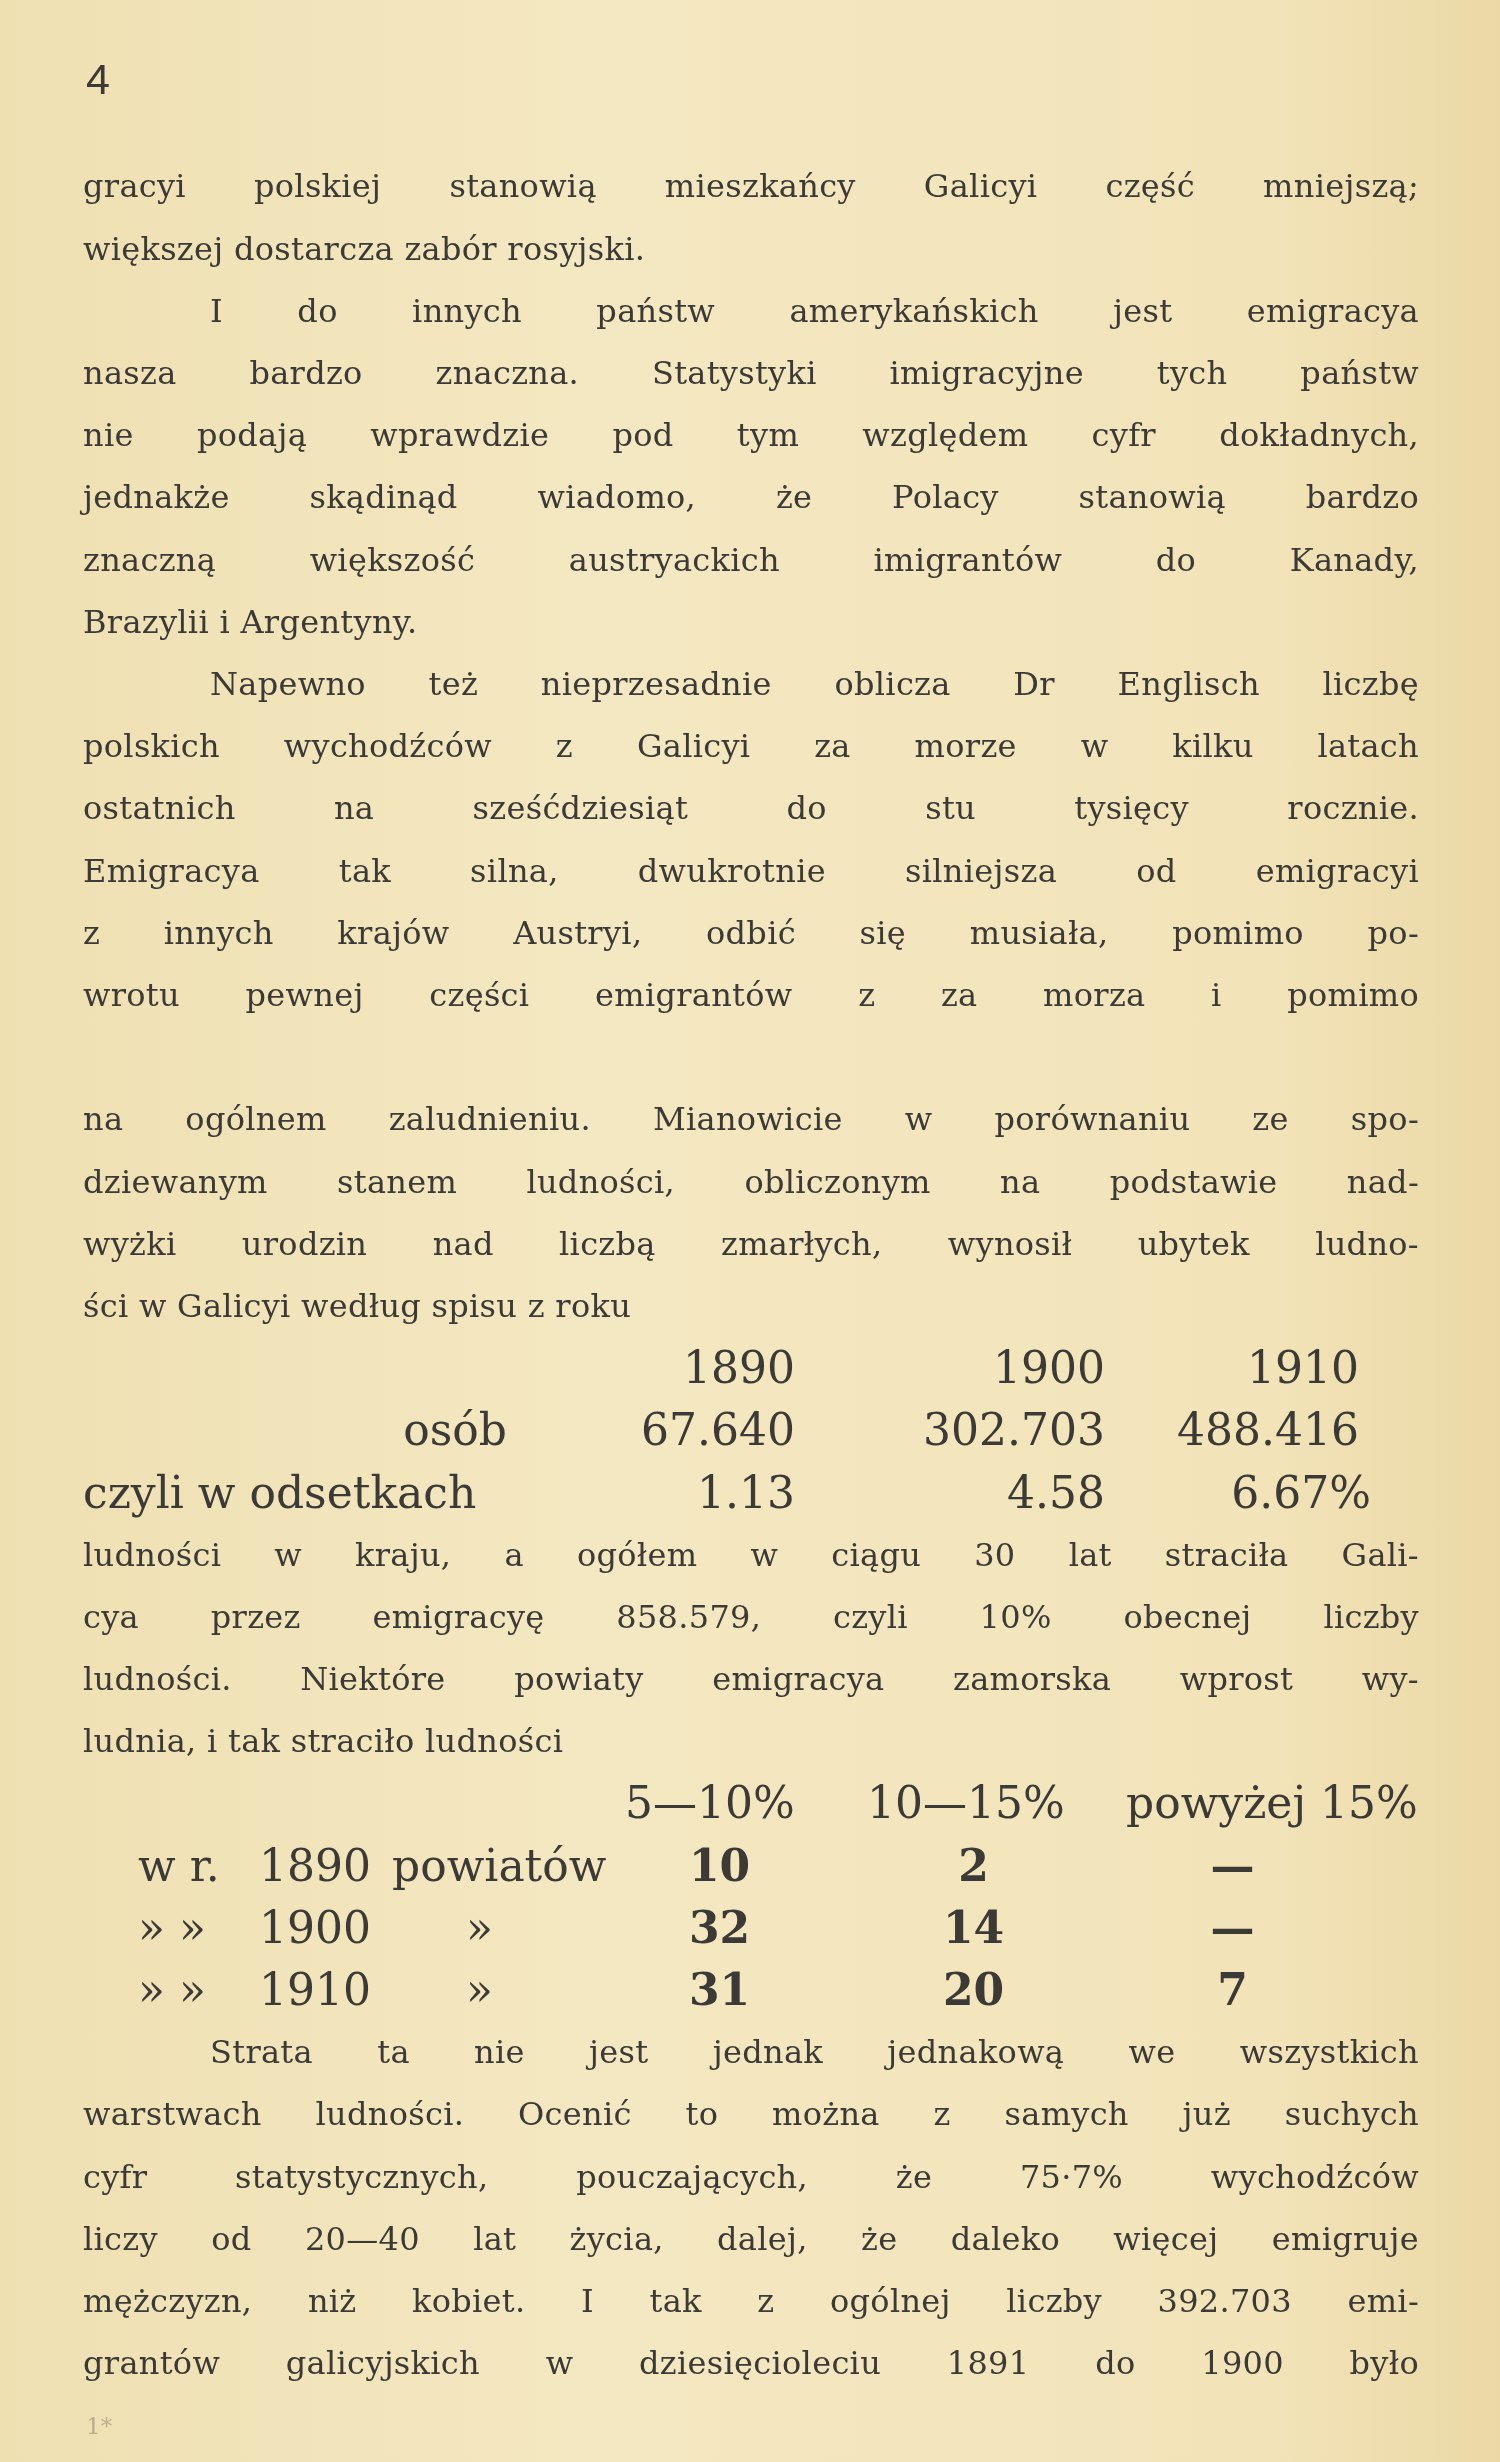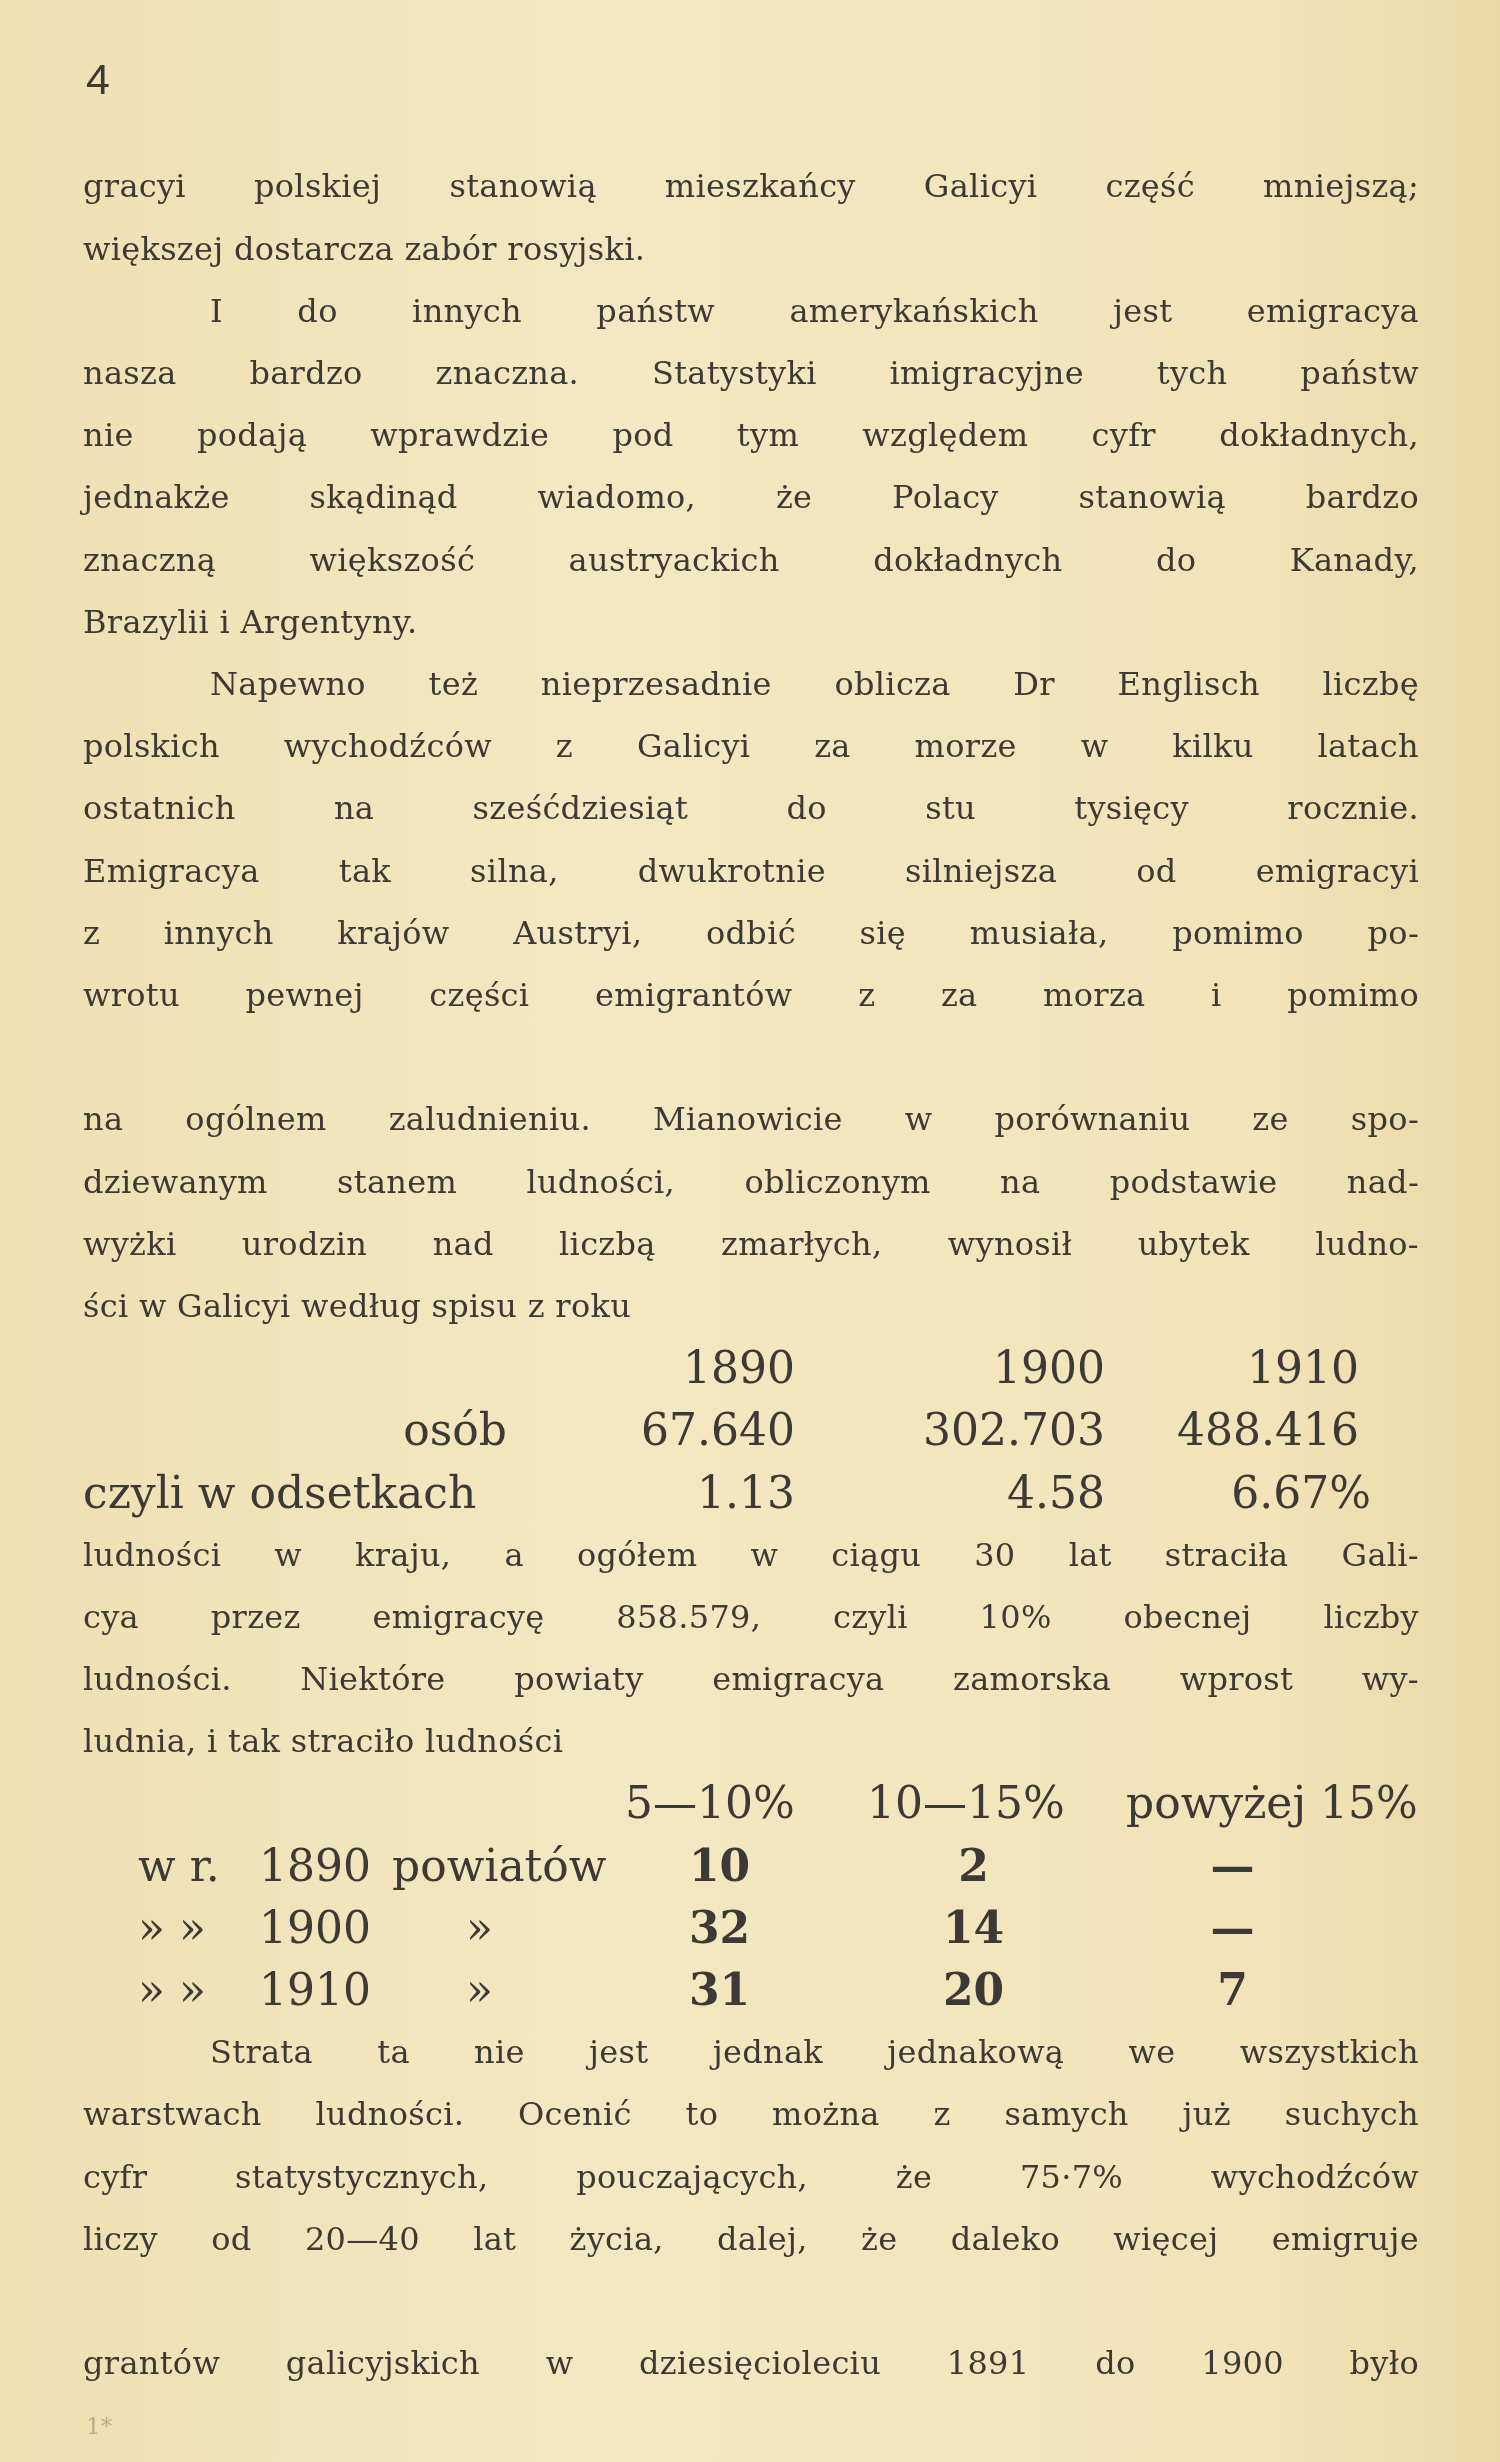--- a/index.html
+++ b/index.html
@@ -22,21 +22,21 @@
 <div class="page">
   <div class="pnum">4</div>
 
   <div class="line" style="top:155px">gracyi polskiej stanowią mieszkańcy Galicyi część mniejszą;</div>
   <div class="line last" style="top:218px">większej dostarcza zabór rosyjski.</div>
 
   <div class="line indent" style="top:280px">I do innych państw amerykańskich jest emigracya</div>
   <div class="line" style="top:342px">nasza bardzo znaczna. Statystyki imigracyjne tych państw</div>
   <div class="line" style="top:404px">nie podają wprawdzie pod tym względem cyfr dokładnych,</div>
   <div class="line" style="top:466px">jednakże skądinąd wiadomo, że Polacy stanowią bardzo</div>
-  <div class="line" style="top:529px">znaczną większość austryackich dokładnych do Kanady,</div>
+  <div class="line" style="top:529px">znaczną większość austryackich imigrantów do Kanady,</div>
   <div class="line last" style="top:591px">Brazylii i Argentyny.</div>
 
   <div class="line indent" style="top:653px">Napewno też nieprzesadnie oblicza Dr Englisch liczbę</div>
   <div class="line" style="top:715px">polskich wychodźców z Galicyi za morze w kilku latach</div>
   <div class="line" style="top:777px">ostatnich na sześćdziesiąt do stu tysięcy rocznie.</div>
   <div class="line" style="top:840px">Emigracya tak silna, dwukrotnie silniejsza od emigracyi</div>
   <div class="line" style="top:902px">z innych krajów Austryi, odbić się musiała, pomimo po-</div>
   <div class="line" style="top:964px">wrotu pewnej części emigrantów z za morza i pomimo</div>
   <div class="line" style="top:1088px">na ogólnem zaludnieniu. Mianowicie w porównaniu ze spo-</div>
   <div class="line" style="top:1151px">dziewanym stanem ludności, obliczonym na podstawie nad-</div>
@@ -88,17 +88,18 @@
     <div class="cell" style="top:1959px;left:466px">»</div>
     <div class="cell c" style="top:1959px;left:662px;width:115px">31</div>
     <div class="cell c" style="top:1959px;left:916px;width:115px">20</div>
     <div class="cell c" style="top:1959px;left:1175px;width:115px">7</div>
   </div>
 
   <div class="line indent" style="top:2021px">Strata ta nie jest jednak jednakową we wszystkich</div>
   <div class="line" style="top:2083px">warstwach ludności. Ocenić to można z samych już suchych</div>
   <div class="line" style="top:2146px">cyfr statystycznych, pouczających, że 75·7% wychodźców</div>
   <div class="line" style="top:2208px">liczy od 20—40 lat życia, dalej, że daleko więcej emigruje</div>
+  <div class="line" style="top:2270px">mężczyzn, niż kobiet. I tak z ogólnej liczby 392.703 emi-</div>
   <div class="line" style="top:2332px">grantów galicyjskich w dziesięcioleciu 1891 do 1900 było</div>
 
   <div class="mark">1*</div>
 </div>
 
 
 </body></html>

